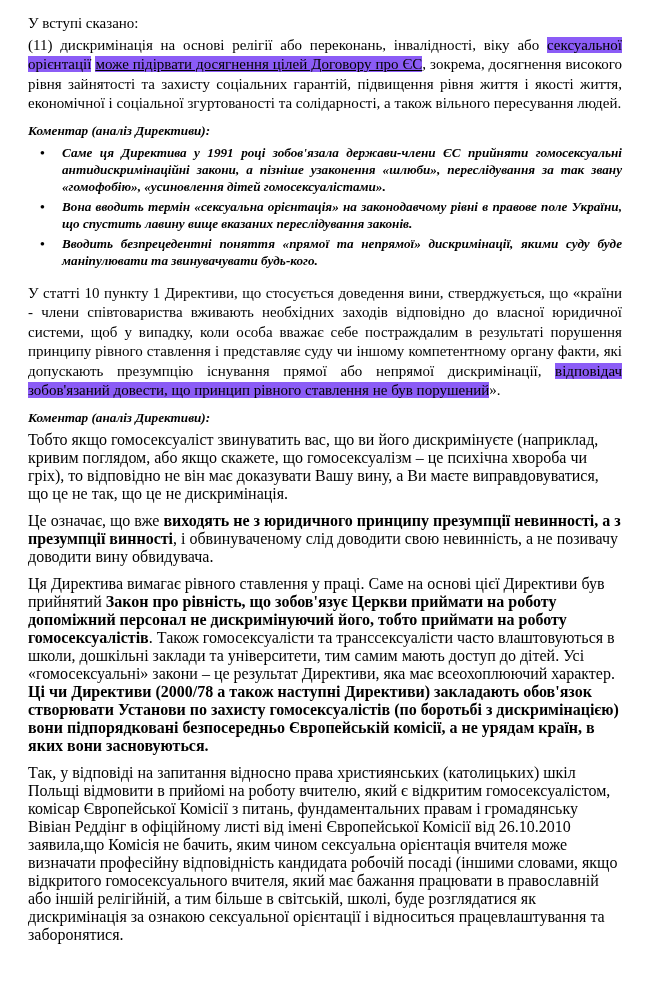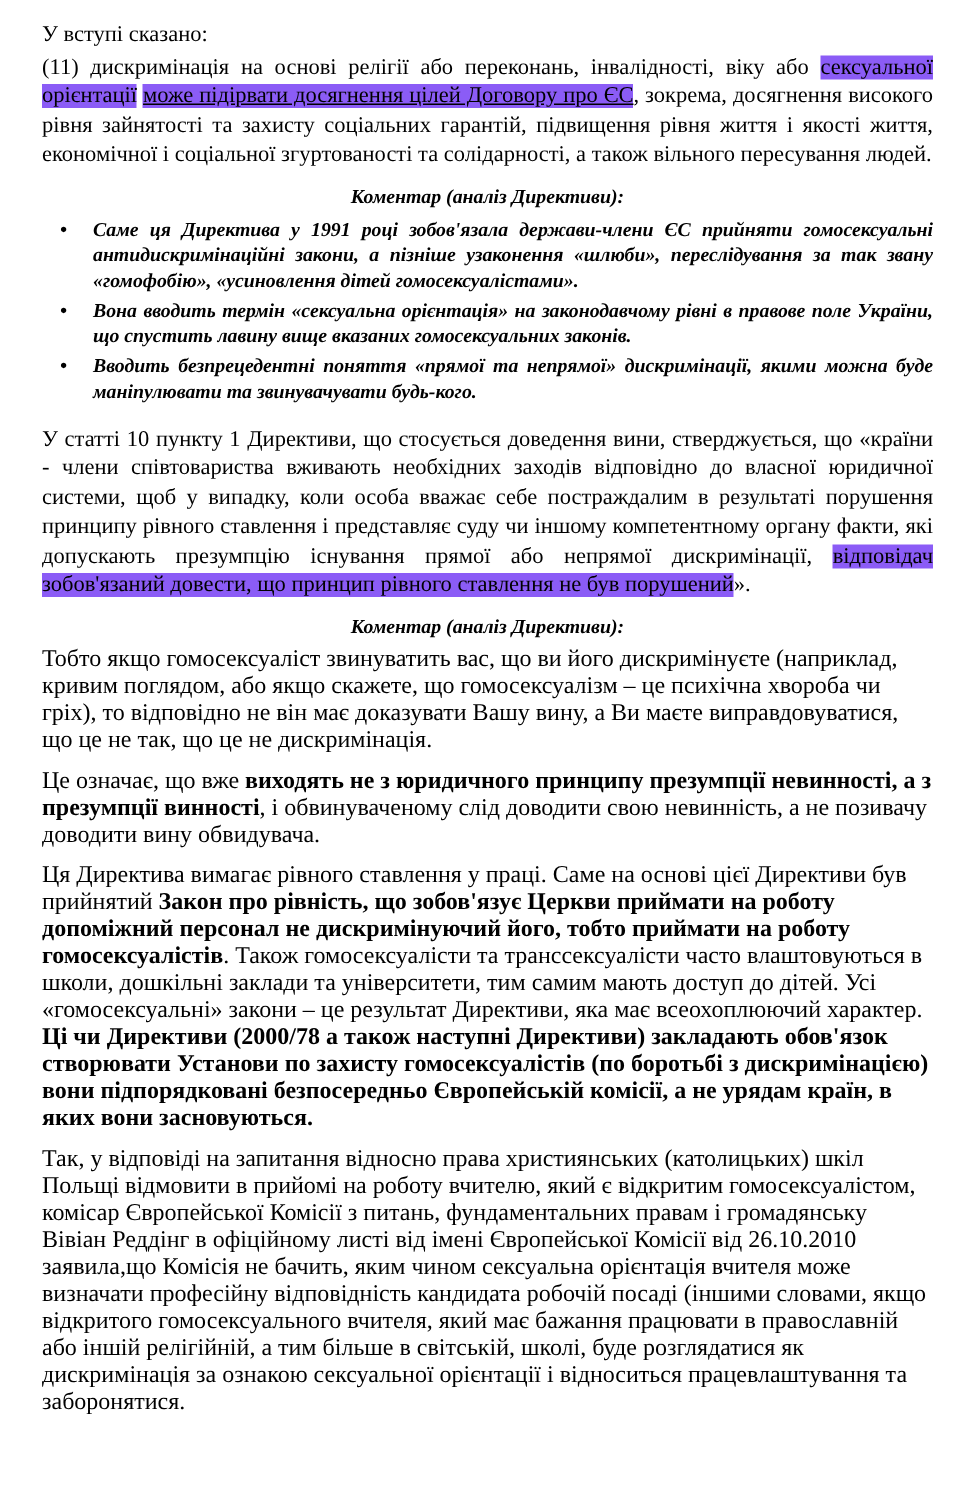--- a/index.html
+++ b/index.html
@@ -30,21 +30,20 @@
   .bold { font-weight: bold; }
   .hl {
     background: #8b5cf6;
   }
   .u { text-decoration: underline; }
   .cmt-head {
     font-style: italic;
     font-weight: bold;
     font-size: 13.2px;
     margin: 9px 0 5px 0;
-    text-align: center;
   }
   .bullet-list {
     margin: 0 0 3px 0;
     padding: 0;
     list-style: none;
   }
   .bullet-list li {
     position: relative;
     font-style: italic;
     font-weight: bold;
@@ -70,22 +69,22 @@
 <div class="page">
 
   <p>У вступі сказано:</p>
 
   <p id="clause-11"><span>(11) дискримінація на основі релігії або переконань, інвалідності, віку або </span><span class="hl">сексуальної орієнтації</span><span> </span><span class="hl u">може підірвати досягнення цілей Договору про ЄС</span><span>, зокрема, досягнення високого рівня зайнятості та захисту соціальних гарантій, підвищення рівня життя і якості життя, економічної і соціальної згуртованості та солідарності, а також вільного пересування людей.</span></p>
 
   <div class="cmt-head">Коментар (аналіз Директиви):</div>
 
   <ul class="bullet-list">
     <li><span class="dot">•</span><span>Саме ця Директива у 1991 році зобов'язала держави-члени ЄС прийняти гомосексуальні антидискримінаційні закони, а пізніше узаконення «шлюби», переслідування за так звану «гомофобію», «усиновлення дітей гомосексуалістами».</span></li>
-    <li><span class="dot">•</span><span>Вона вводить термін «сексуальна орієнтація» на законодавчому рівні в правове поле України, що спустить лавину вище вказаних гомосексуальних законів.</span></li>
-    <li><span class="dot">•</span><span>Вводить безпрецедентні поняття «прямої та непрямої» дискримінації, якими можна буде маніпулювати та звинувачувати будь-кого.</span></li>
+    <li><span class="dot">•</span><span>Вона вводить термін «сексуальна орієнтація» на законодавчому рівні в правове поле України, що спустить лавину вище вказаних переслідування законів.</span></li>
+    <li><span class="dot">•</span><span>Вводить безпрецедентні поняття «прямої та непрямої» дискримінації, якими суду буде маніпулювати та звинувачувати будь-кого.</span></li>
   </ul>
 
   <div class="gap-md"></div>
 
   <p id="article-10-paragraph"><span>У статті 10 пункту 1 Директиви, що стосується доведення вини, стверджується, що «країни - члени співтовариства вживають необхідних заходів відповідно до власної юридичної системи, щоб у випадку, коли особа вважає себе постраждалим в результаті порушення принципу рівного ставлення і представляє суду чи іншому компетентному органу факти, які допускають презумпцію існування прямої або непрямої дискримінації, </span><span class="hl">відповідач зобов'язаний довести, що принцип рівного ставлення не був порушений</span><span>».</span></p>
 
   <div class="cmt-head">Коментар (аналіз Директиви):</div>
 
   <div class="para-block" id="para-example"><span>Тобто якщо гомосексуаліст звинуватить вас, що ви його дискримінуєте (наприклад, кривим поглядом, або якщо скажете, що гомосексуалізм – це психічна хвороба чи гріх), то відповідно не він має доказувати Вашу вину, а Ви маєте виправдовуватися, що це не так, що це не дискримінація.</span></div>
   <div class="para-block" id="para-means"><span>Це означає, що вже </span><span class="bold">виходять не з юридичного принципу презумпції невинності, а з презумпції винності</span><span>, і обвинуваченому слід доводити свою невинність, а не позивачу доводити вину обвидувача.</span></div>

